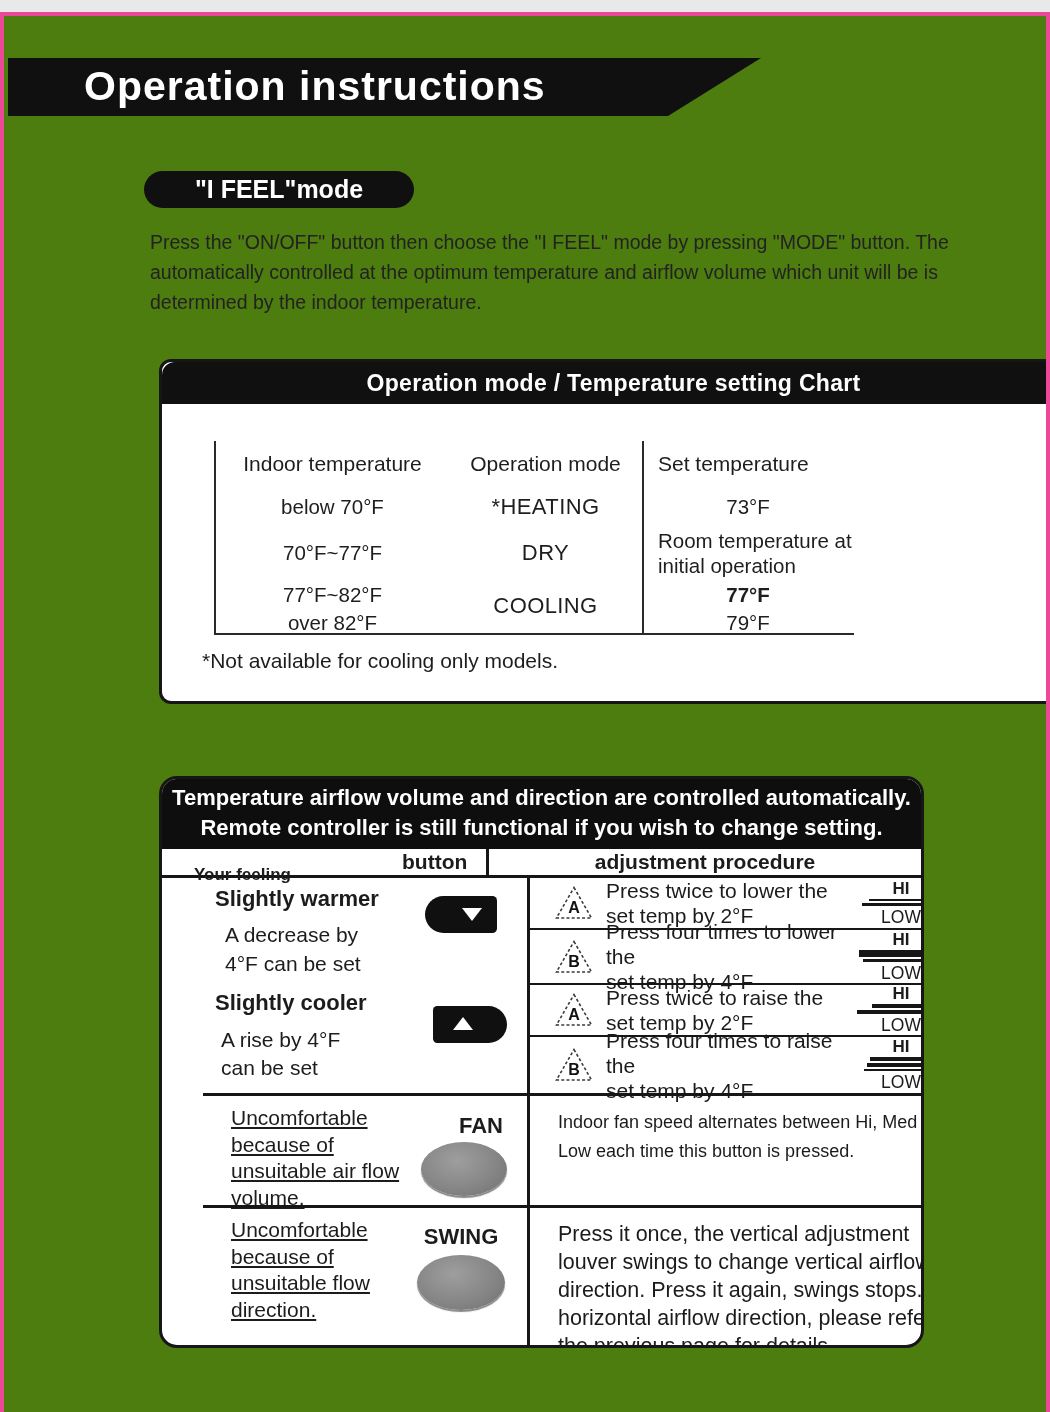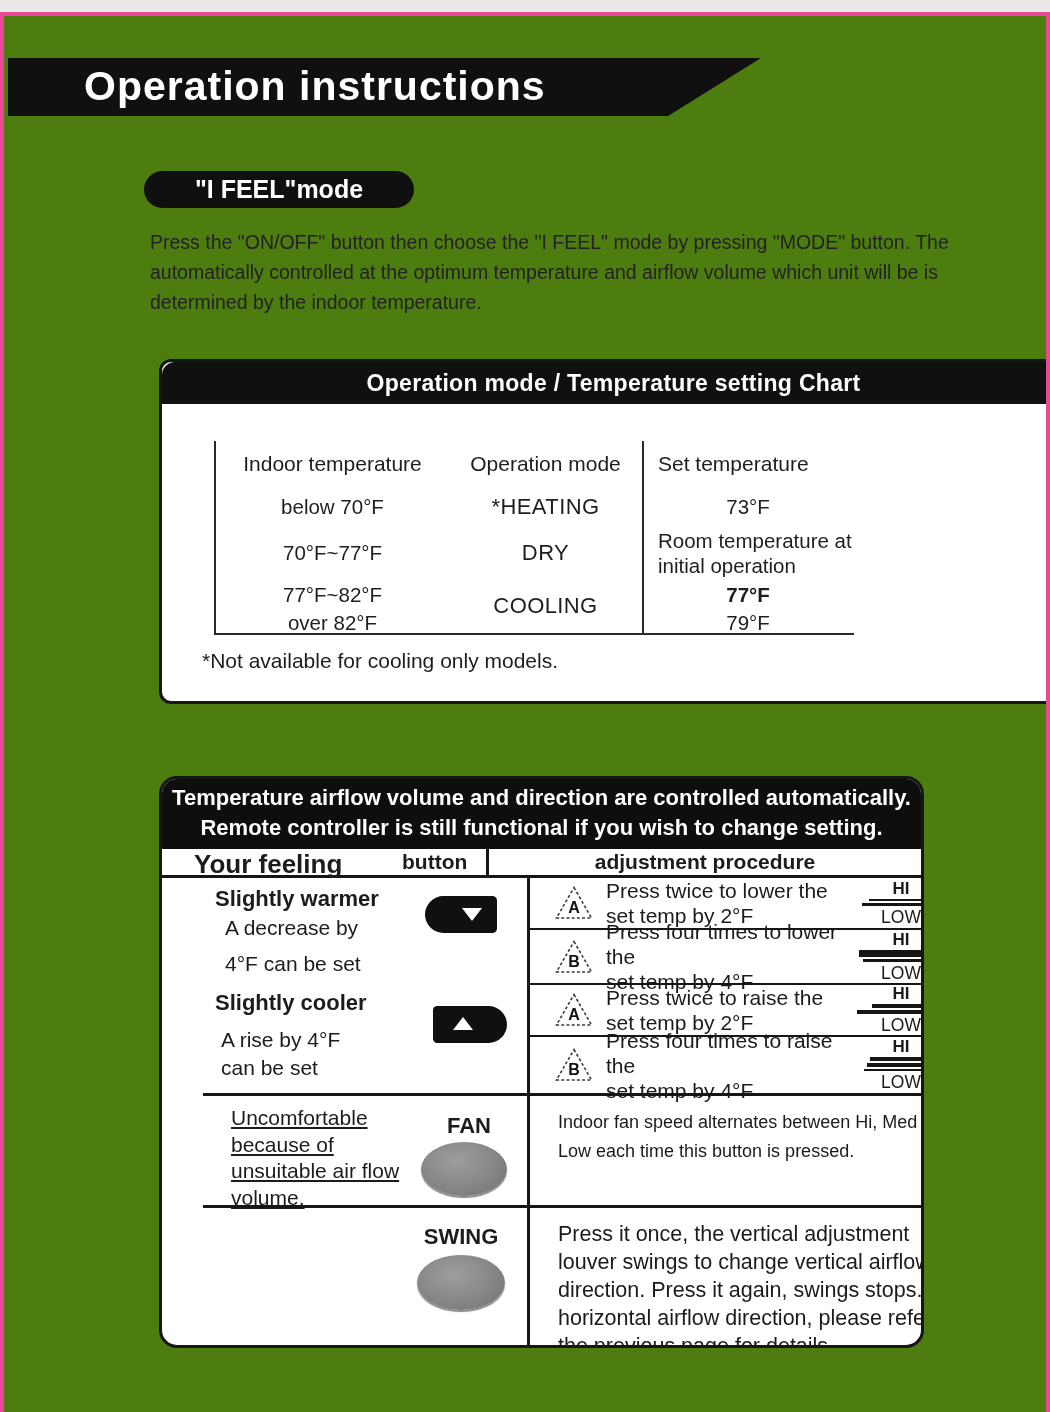--- a/index.html
+++ b/index.html
@@ -36,21 +36,21 @@
   .cell-31{grid-area:3/1}.cell-32{grid-area:3/2}.cell-33{grid-area:3/3}
   .cell-41{grid-area:4/1}.cell-42{grid-area:4/2/6/3}.cell-43{grid-area:4/3}
   .cell-51{grid-area:5/1}.cell-53{grid-area:5/3}
   .footnote{position:absolute;left:40px;top:287px;font-size:21px;color:#1d1d1d;}
 
   
   .box2{position:absolute;left:155px;top:760px;width:765px;height:572px;border:3px solid #161616;border-radius:18px;background:#fff;overflow:hidden;}
   .box2-header{height:70px;background:#0e0e0e;color:#fff;text-align:center;font-weight:bold;font-size:22px;line-height:30px;padding-top:4px;}
   .colheads{display:grid;grid-template-columns:327px 1fr;border-bottom:3px solid #161616;height:29px;}
   .colheads-left{position:relative;border-right:3px solid #161616;}
-  .ch-feeling{position:absolute;left:32px;top:3px;line-height:25px;font-weight:bold;font-size:26px;}
+  .ch-feeling{position:absolute;left:32px;top:13px;line-height:25px;font-weight:bold;font-size:17px;}
   .ch-button{position:absolute;left:240px;top:0;line-height:25px;font-weight:bold;font-size:21px;}
   .colheads-right{display:flex;align-items:center;justify-content:center;font-weight:bold;font-size:21px;}
   .body2{display:grid;grid-template-columns:327px 1fr;grid-template-rows:50px 55px 52px 58px 112px 140px;padding-left:41px;}
   .sec1{grid-area:1/1/5/2;border-right:3px solid #161616;position:relative;}
   .secf{grid-area:5/1/6/2;border-right:3px solid #161616;border-top:3px solid #161616;position:relative;}
   .secs{grid-area:6/1/7/2;border-right:3px solid #161616;border-top:3px solid #161616;position:relative;}
   .prow{grid-column:2;display:flex;align-items:center;padding-left:24px;}
   .pr1{grid-row:1}.pr2{grid-row:2;border-top:2px solid #161616}.pr3{grid-row:3;border-top:2px solid #161616}
   .pr4{grid-row:4;border-top:2px solid #161616}
   .pr5{grid-row:5;border-top:3px solid #161616;display:block;padding:12px 0 0 28px;}
@@ -124,21 +124,21 @@
         <span class="ch-feeling">Your feeling</span>
         <span class="ch-button">button</span>
       </div>
       <div class="colheads-right">adjustment procedure</div>
     </div>
 
     <div class="body2">
 
       <div class="sec1">
         <div class="feel-title" style="left:12px;top:8px;">Slightly warmer</div>
-        <div class="feel-desc" style="left:22px;top:36px;">A decrease by</div>
+        <div class="feel-desc" style="left:22px;top:43px;">A decrease by</div>
         <div class="feel-desc" style="left:22px;top:72px;">4°F can be set</div>
         <div class="btn-down">
             <div class="tri"></div>
           </div>
 
         <div class="feel-title" style="left:12px;top:112px;">Slightly cooler</div>
         <div class="feel-desc" style="left:18px;top:148px;">A rise by 4°F</div>
         <div class="feel-desc" style="left:18px;top:176px;">can be set</div>
         <div class="btn-up">
             <div class="tri"></div>
@@ -209,28 +209,29 @@
           <div class="ind-hi">HI</div>
           <div class="bar" style="height:4px;width:62px;"></div>
           <div class="bar" style="height:4px;width:68px;"></div>
           <div class="bar" style="height:2px;width:74px;"></div>
           <div class="ind-low">LOW</div>
         </div>
       </div>
 
       <div class="secf">
         <div class="disc-text">Uncomfortable because of unsuitable air flow volume.</div>
-        <div class="btn-label" style="left:222px;top:17px;">FAN</div>
+        <div class="btn-label" style="left:234px;top:17px;">FAN</div>
         <div class="oval" style="left:218px;top:46px;width:86px;height:54px;"></div>
       </div>
       <div class="prow pr5">
         <div class="proc-block">Indoor fan speed alternates between Hi, Med and Low each time this button is pressed.</div>
       </div>
 
       <div class="secs">
+        <div class="disc-text">Uncomfortable because of unsuitable flow direction.</div>
         <div class="btn-label" style="left:214px;top:16px;">SWING</div>
         <div class="oval" style="left:214px;top:47px;width:88px;height:55px;"></div>
       </div>
       <div class="prow pr6">
         <div class="proc-block sw">Press it once, the vertical adjustment louver swings to change vertical airflow direction. Press it again, swings stops. For horizontal airflow direction, please refer to the previous page for details.</div>
       </div>
 
     </div>
   </div>
 

